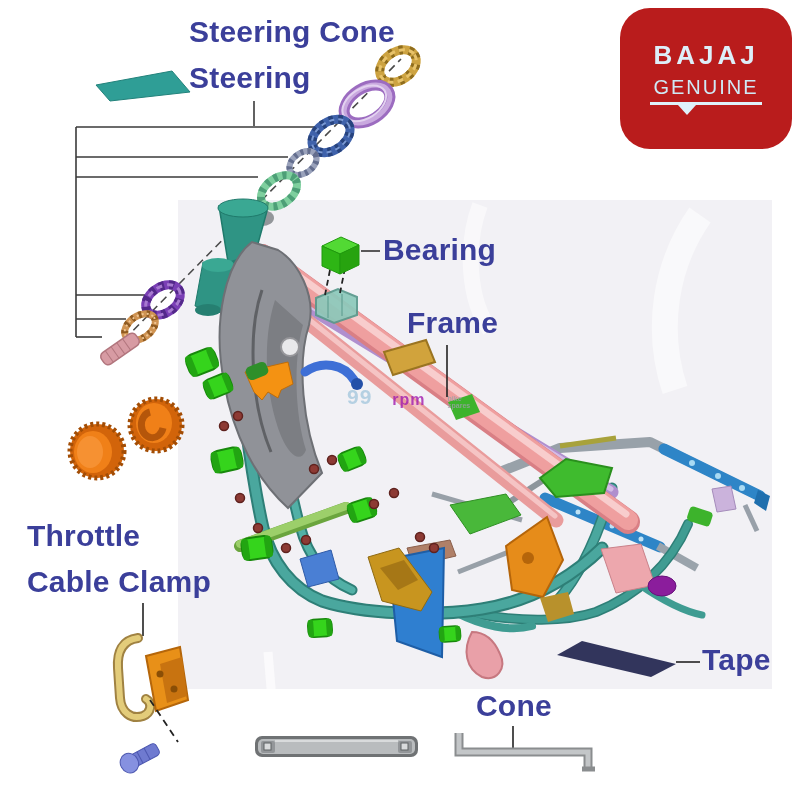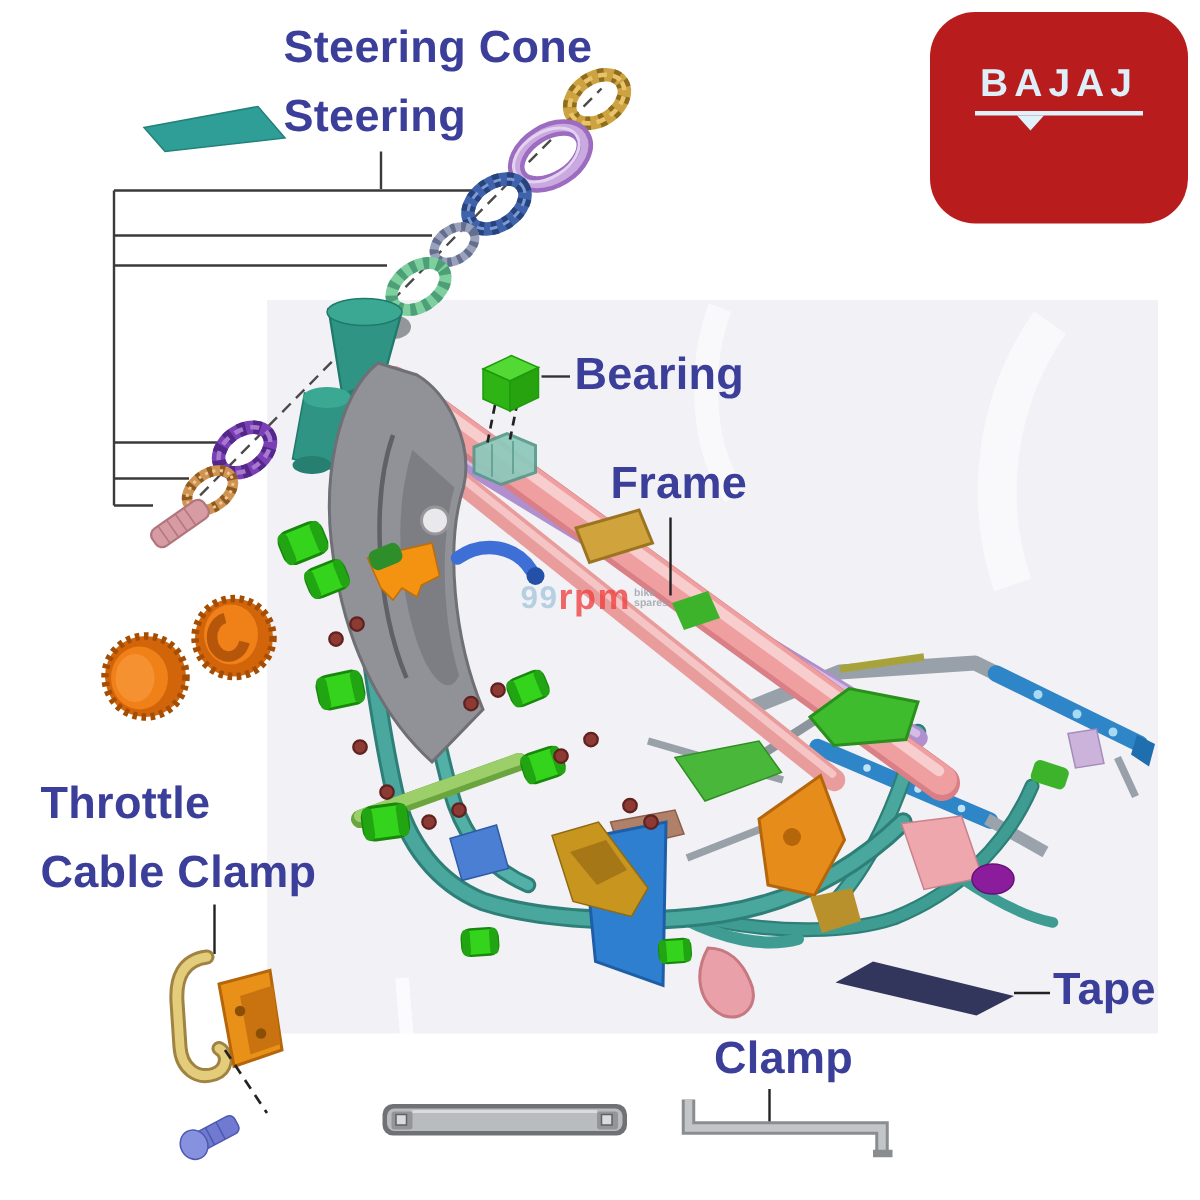--- a/index.html
+++ b/index.html
@@ -3,23 +3,23 @@
 <meta charset="utf-8">
 <style>
   html,body{margin:0;padding:0;background:#ffffff;}
   .canvas{position:relative;width:800px;height:800px;background:#ffffff;overflow:hidden;
           font-family:Liberation Sans, sans-serif;}
   .canvas svg{position:absolute;left:0;top:0;}
   .lbl{position:absolute;color:#3b3f9a;font-size:30px;font-weight:600;letter-spacing:0.2px;white-space:nowrap;z-index:5;}
   .lbl.two{line-height:46px;}
   .lbl-throttle{line-height:47px;}
   
-  .watermark{position:absolute;left:347px;top:385px;display:flex;align-items:center;opacity:0.8;z-index:4;}
+  .watermark{position:absolute;left:347px;top:385px;display:flex;align-items:flex-end;opacity:0.8;z-index:4;gap:20px;}
   .wm-99{color:#a6c8de;font-size:21px;font-weight:bold;letter-spacing:1px;}
-  .wm-rpm{color:#ef4444;font-size:24px;font-weight:bold;letter-spacing:1px;}
+  .wm-rpm{color:#a21caf;font-size:16px;font-weight:bold;letter-spacing:1px;}
   .wm-small{display:flex;flex-direction:column;font-size:7px;line-height:7px;color:#9aa0a6;margin-left:2px;font-weight:bold;}
   
   .logo{position:absolute;left:620px;top:8px;width:172px;height:141px;background:#b91c1c;
         border-radius:30px;text-align:center;box-sizing:border-box;padding-top:32px;z-index:5;}
   .logo-brand{color:#ddeff9;font-size:26px;font-weight:bold;letter-spacing:4px;}
   .logo-genuine{color:#cfe9f5;font-size:20px;letter-spacing:2px;margin-top:5px;font-weight:400;}
   .logo-parts{color:#eef8fd;font-size:29px;font-weight:bold;margin-top:-4px;}
   .logo-underline{position:relative;width:112px;height:3px;background:#dff1fa;margin:3px auto 0;}
   .logo-tri{position:absolute;left:28px;top:3px;width:0;height:0;
             border-left:9px solid transparent;border-right:9px solid transparent;border-top:10px solid #dff1fa;}
@@ -307,31 +307,32 @@
   <div>Steering Cone</div>
   <div>Steering</div>
 </div>
 <div class="lbl" style="left:383px;top:233px;">Bearing</div>
 <div class="lbl" style="left:407px;top:306px;">Frame</div>
 <div class="lbl two lbl-throttle" style="left:27px;top:513px;">
   <div>Throttle</div>
   <div>Cable Clamp</div>
 </div>
 <div class="lbl" style="left:702px;top:643px;">Tape</div>
-<div class="lbl" style="left:476px;top:689px;">Clamp</div>
+<div class="lbl" style="left:476px;top:689px;">Cone</div>
 
 <div class="watermark">
   <span class="wm-99">99</span>
       <span class="wm-rpm">rpm</span>
   <span class="wm-small">
     <span>bike</span>
     <span>spares</span>
   </span>
 </div>
 
 <div class="logo">
   <div class="logo-brand">BAJAJ</div>
+  <div class="logo-genuine">GENUINE</div>
   <div class="logo-underline">
     <span class="logo-tri"></span>
   </div>
 </div>
 
 </div>
 
 </body></html>

